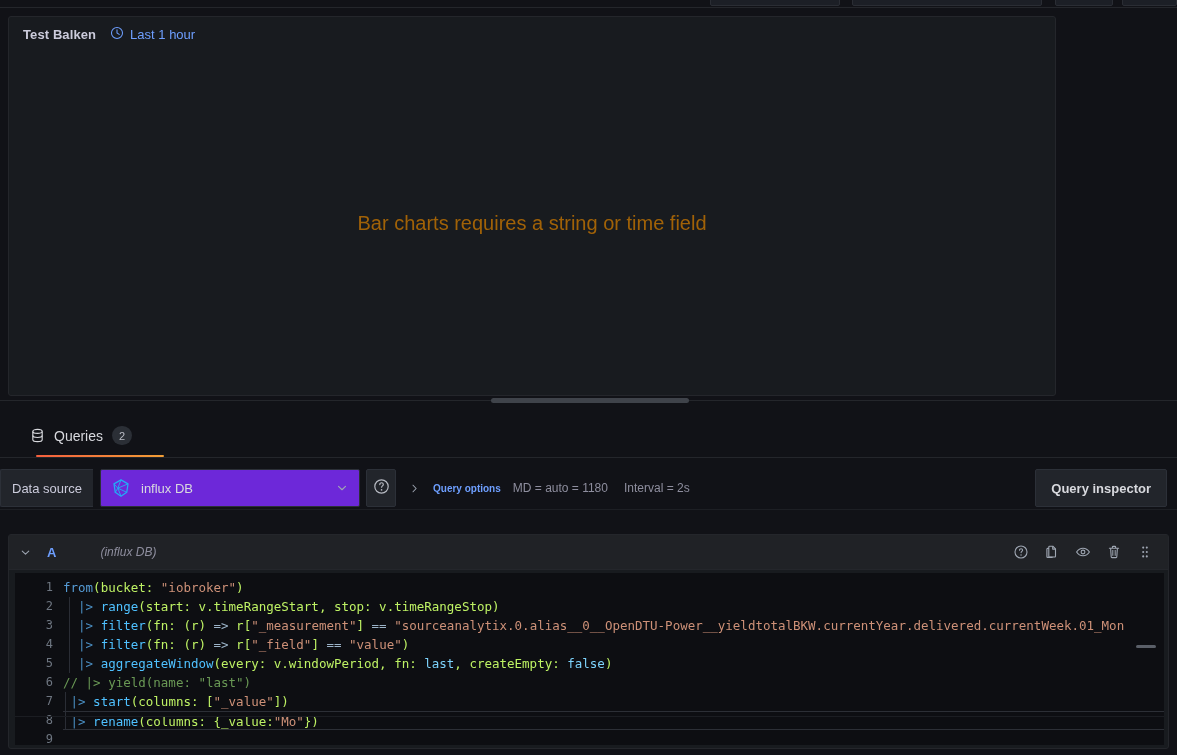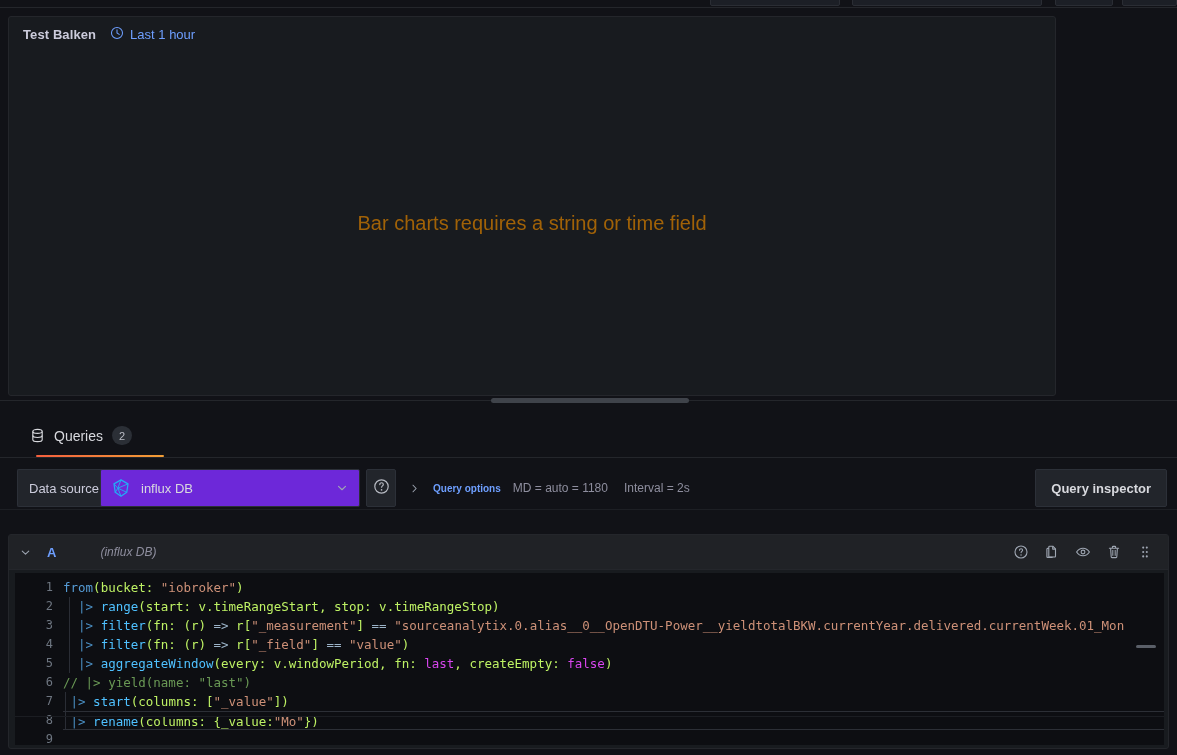--- a/index.html
+++ b/index.html
@@ -107,21 +107,21 @@
     width: 128px; height: 2px;
     background: linear-gradient(90deg, #f55f3e 0%, #f29e36 100%);
     border-radius: 2px;
   }
 
   
   .ds-row {
     position: absolute; left: 0; top: 466px; width: 1177px; height: 44px;
   }
   .ds-label {
-    position: absolute; left: 17px; top: 3px;
+    position: absolute; left: 0; top: 3px;
     height: 38px; padding: 16px 11px;
     background: #22252b;
     border: 1px solid #2c3038; border-right: none;
     border-radius: 2px 0 0 2px;
     display: flex; align-items: center;
     font-size: 13px; color: #ccccdc;
   }
   .ds-picker {
     position: absolute; left: 100px; top: 3px;
     width: 260px; height: 38px;
@@ -237,21 +237,21 @@
     border-bottom: 1px solid #2c2f36;
     width: 1101px;
   }
   .indent-guide {
     position: absolute; width: 1px; background: #2a2d35;
   }
   .tok-fn    { color: #4fc1ff; }
   .tok-fn2   { color: #569cd6; }
   .tok-pipe  { color: #4a8ec2; }
   .tok-str   { color: #ce9178; }
-  .tok-kw    { color: #d946ef; }
+  .tok-kw    { color: #7dd3fc; }
   .tok-comment { color: #6a9955; }
   .tok-plain { color: #bef264; }
   .tok-op    { color: #9cb4c9; }
 
   .editor-hscroll {
     position: absolute; right: 8px; top: 72px;
     width: 20px; height: 3px;
     background: #5a5f68; border-radius: 2px;
     cursor: pointer;
   }

